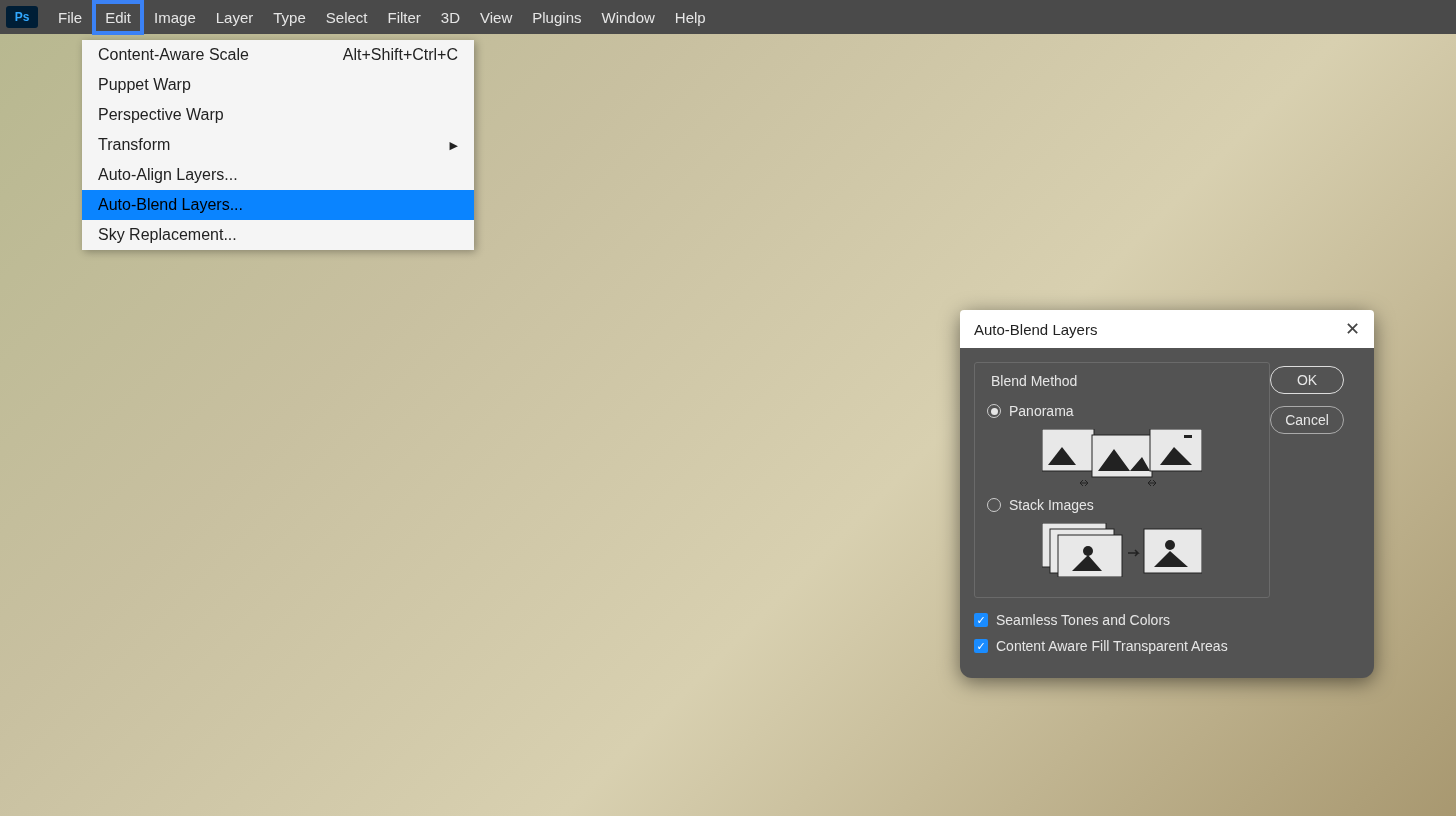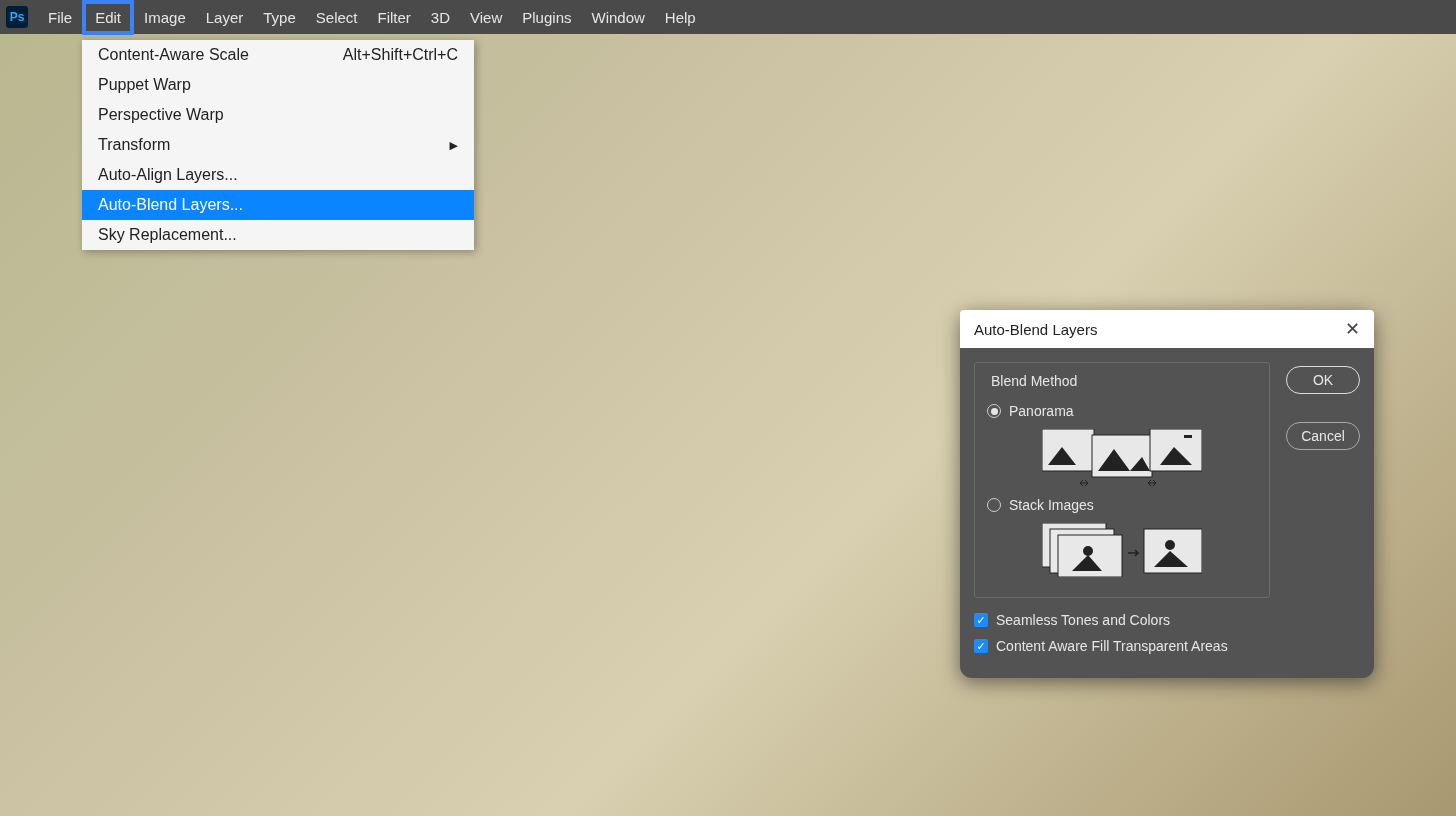--- a/index.html
+++ b/index.html
@@ -1,40 +1,40 @@
 <!DOCTYPE html>
 <html><head>
 <meta charset="utf-8">
 <style>
 * { margin: 0; padding: 0; box-sizing: border-box; font-family: -apple-system, "Segoe UI", Arial, sans-serif; }
 body { width: 1456px; height: 816px; overflow: hidden; background: #a8a878; position: relative; }
 
 
 .menubar { height: 34px; background: #4a4a4a; display: flex; align-items: center; padding: 0 6px; color: #e6e6e6; font-size: 15px; }
-.ps-logo { width: 22px; height: 22px; background: #001e36; color: #31a8ff; font-weight: bold; font-size: 12px; display: flex; align-items: center; justify-content: center; border-radius: 3px; margin-right: 10px; }
+.ps-logo { width: 32px; height: 22px; background: #001e36; color: #31a8ff; font-weight: bold; font-size: 12px; display: flex; align-items: center; justify-content: center; border-radius: 3px; margin-right: 10px; }
 .menu-item { padding: 6px 10px; cursor: default; }
 .menu-item.active { border: 4px solid #3b82f6; padding: 5px 9px; }
 
 
 .dropdown { position: absolute; left: 82px; top: 40px; width: 392px; background: #f5f5f5; color: #222; font-size: 16px; box-shadow: 2px 2px 8px rgba(0,0,0,0.3); }
 .dd-item { padding: 6px 16px; display: flex; justify-content: space-between; align-items: center; }
-.dd-item.highlighted { background: #0a84ff; color: #ffffff; }
+.dd-item.highlighted { background: #0a84ff; color: #000000; }
 .dd-sub { position: relative; gap: 8px; }
 .dd-arrow { font-size: 11px; }
 
 
 .canvas { position: absolute; left: 0; top: 34px; right: 0; bottom: 0; background: linear-gradient(135deg, #b8b890 0%, #c8c0a0 30%, #d8d0b0 60%, #a89870 100%); z-index: -1; }
 
 
 .dialog { position: absolute; right: 82px; top: 310px; width: 414px; background: #535353; border-radius: 12px; box-shadow: 0 4px 20px rgba(0,0,0,0.5); color: #e6e6e6; font-size: 14px; }
 .dialog-title { background: #fff; color: #222; padding: 8px 14px; display: flex; justify-content: space-between; align-items: center; border-radius: 4px 4px 0 0; font-size: 15px; }
 .close-x { cursor: default; font-size: 18px; color: #444; }
 .dialog-body { display: flex; padding: 14px; }
 .left-col { flex: 1; }
-.right-col { width: 90px; display: flex; flex-direction: column; gap: 28px; align-items: flex-end; padding-top: 4px; }
+.right-col { width: 90px; display: flex; flex-direction: column; gap: 12px; align-items: flex-start; padding-top: 4px; }
 .btn { width: 74px; height: 28px; border: 1px solid #aaa; border-radius: 14px; background: transparent; color: #e6e6e6; font-size: 14px; display: flex; align-items: center; justify-content: center; }
 .btn.primary { border-color: #ddd; }
 .fieldset { border: 1px solid #6a6a6a; border-radius: 3px; padding: 10px 12px 14px; margin-bottom: 14px; }
 .fieldset-label { margin: -18px 0 8px 0; background: #535353; display: inline-block; padding: 0 4px; font-size: 14px; }
 .radio-row { display: flex; align-items: center; gap: 8px; margin: 6px 0; }
 .radio { width: 14px; height: 14px; border: 1px solid #ccc; border-radius: 50%; display: flex; align-items: center; justify-content: center; }
 .radio.checked::after { content: ""; width: 7px; height: 7px; background: #e6e6e6; border-radius: 50%; }
 .thumb-row { display: flex; justify-content: center; margin: 10px 0 6px; }
 .check-row { display: flex; align-items: center; gap: 8px; margin: 10px 0; }
 .check { width: 14px; height: 14px; background: #1a8cff; border-radius: 2px; display: flex; align-items: center; justify-content: center; color: #fff; font-size: 11px; }

